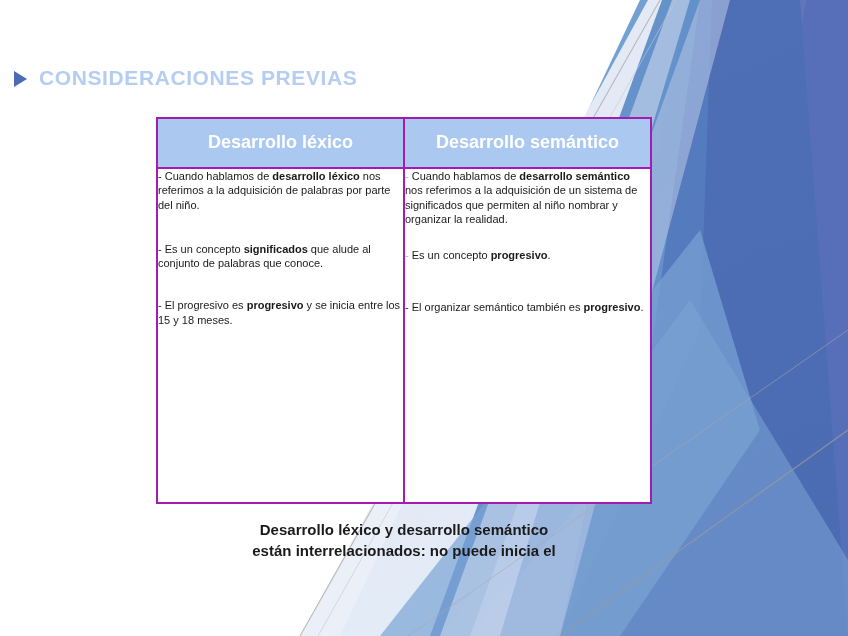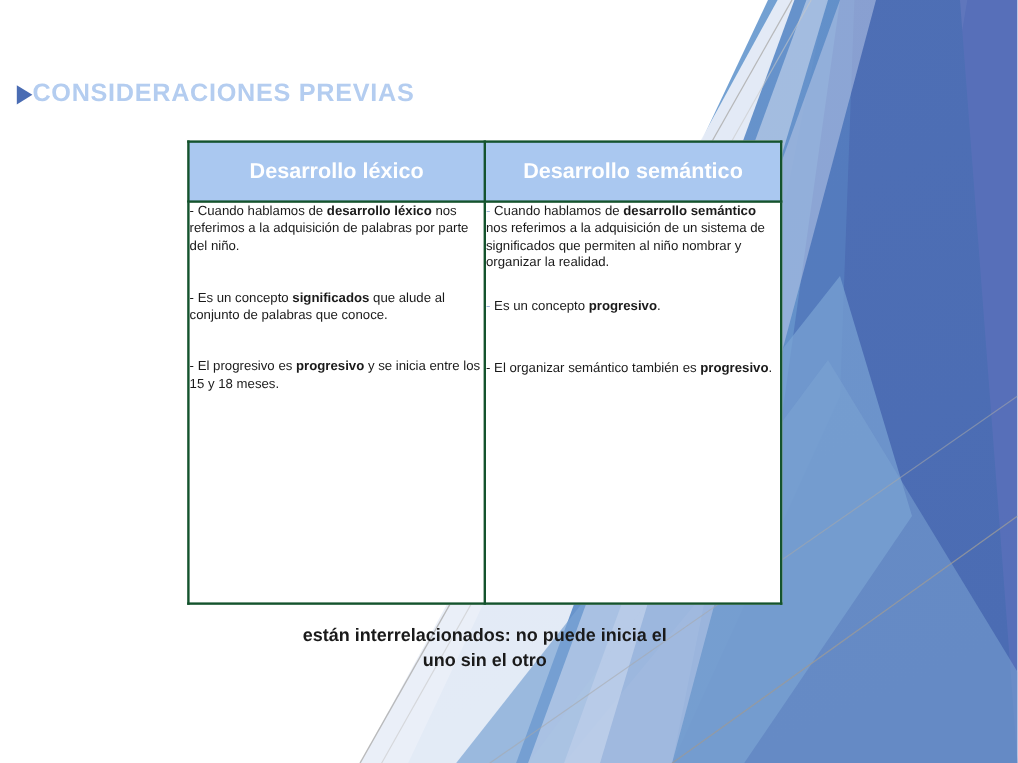--- a/index.html
+++ b/index.html
@@ -25,21 +25,21 @@
     pointer-events: none;
   }
 
   
   .title-row {
     position: absolute;
     left: 14px;
     top: 66px;
     display: flex;
     align-items: center;
-    gap: 0;
+    gap: 12px;
   }
   .bullet-arrow {
     width: 0;
     height: 0;
     border-left: 13px solid #4a6cb3;
     border-top: 8px solid transparent;
     border-bottom: 8px solid transparent;
     margin-top: 2px;
   }
   .slide-title {
@@ -55,21 +55,21 @@
     position: absolute;
     left: 156px;
     top: 117px;
     width: 496px;
     height: 387px;
     border-collapse: collapse;
     table-layout: fixed;
     background: #ffffff;
   }
   .cmp-table td, .cmp-table th {
-    border: 2px solid #14532d;
+    border: 2px solid #a21caf;
     vertical-align: top;
     padding: 0;
   }
   .cmp-table th {
     background: #aac8f0;
     height: 48px;
     text-align: center;
     vertical-align: middle;
   }
   .hdr-text {
@@ -195,17 +195,17 @@
           </p>
           <p class="para p3">
             <span>-</span><span> El organizar semántico también es </span><b>progresivo</b><span>.</span>
           </p>
         </td>
       </tr>
     </tbody>
   </table>
 
   <div class="caption">
+    <div>Desarrollo léxico y desarrollo semántico</div>
     <div>están interrelacionados: no puede inicia el</div>
-    <div>uno sin el otro</div>
   </div>
 
 </div>
 
 </body></html>

